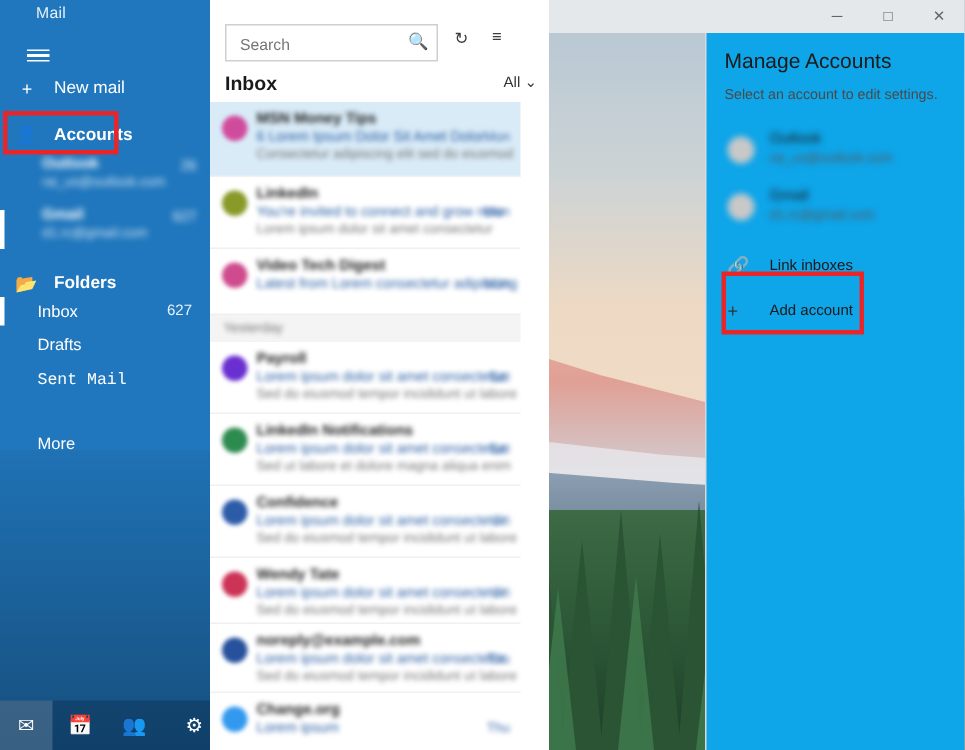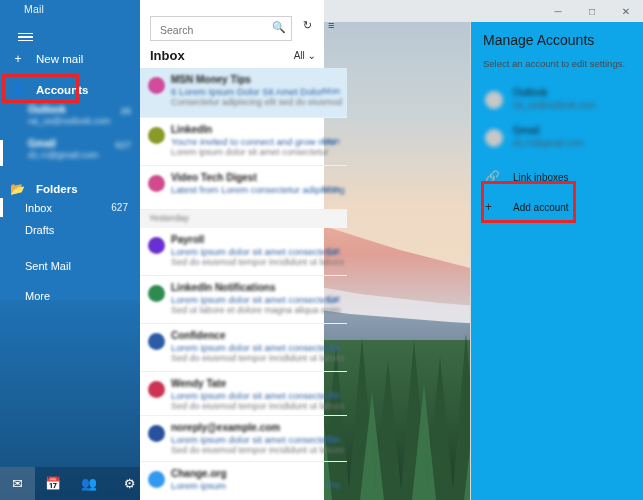--- a/index.html
+++ b/index.html
@@ -105,21 +105,21 @@
     background:rgba(10,45,78,.42);
   }
   .nb-btn{
     position:absolute;top:0;width:35px;height:33px;display:flex;align-items:center;justify-content:center;
     cursor:pointer;color:#fff;font-size:13px;
   }
   .nb-btn.sel{background:rgba(255,255,255,.17);}
 
   
   .listpane{
-    position:absolute;left:140px;top:0;width:184px;height:500px;
+    position:absolute;left:140px;top:0;width:226px;height:500px;
     background:#fff;
   }
   .search-wrap{
     position:absolute;left:10px;top:16px;width:142px;height:25px;
     border:1px solid #cfcfcf;background:#fff;box-sizing:border-box;
   }
   .search-wrap input{
     position:absolute;left:7px;top:0;width:110px;height:23px;border:0;outline:0;
     font-family:inherit;font-size:10.5px;color:#333;background:transparent;
   }
@@ -312,21 +312,21 @@
     </div>
 
     <div class="folder-row active" style="top:194px;">
       <div class="sel"></div>
       <div class="flbl">Inbox</div>
       <div class="fcnt">627</div>
     </div>
     <div class="folder-row" style="top:216px;">
       <div class="flbl">Drafts</div>
     </div>
-    <div class="folder-row" style="top:252px;">
+    <div class="folder-row" style="top:240px;font-family:Liberation Mono, monospace;">
       <div class="flbl">Sent Mail</div>
     </div>
     <div class="folder-row" style="top:282px;text-align:center;">
       <div class="flbl">More</div>
     </div>
 
     <div class="navbottom">
       <div class="nb-btn sel" style="left:0;">✉</div>
       <div class="nb-btn" style="left:36px;">📅</div>
       <div class="nb-btn" style="left:72px;">👥</div>

